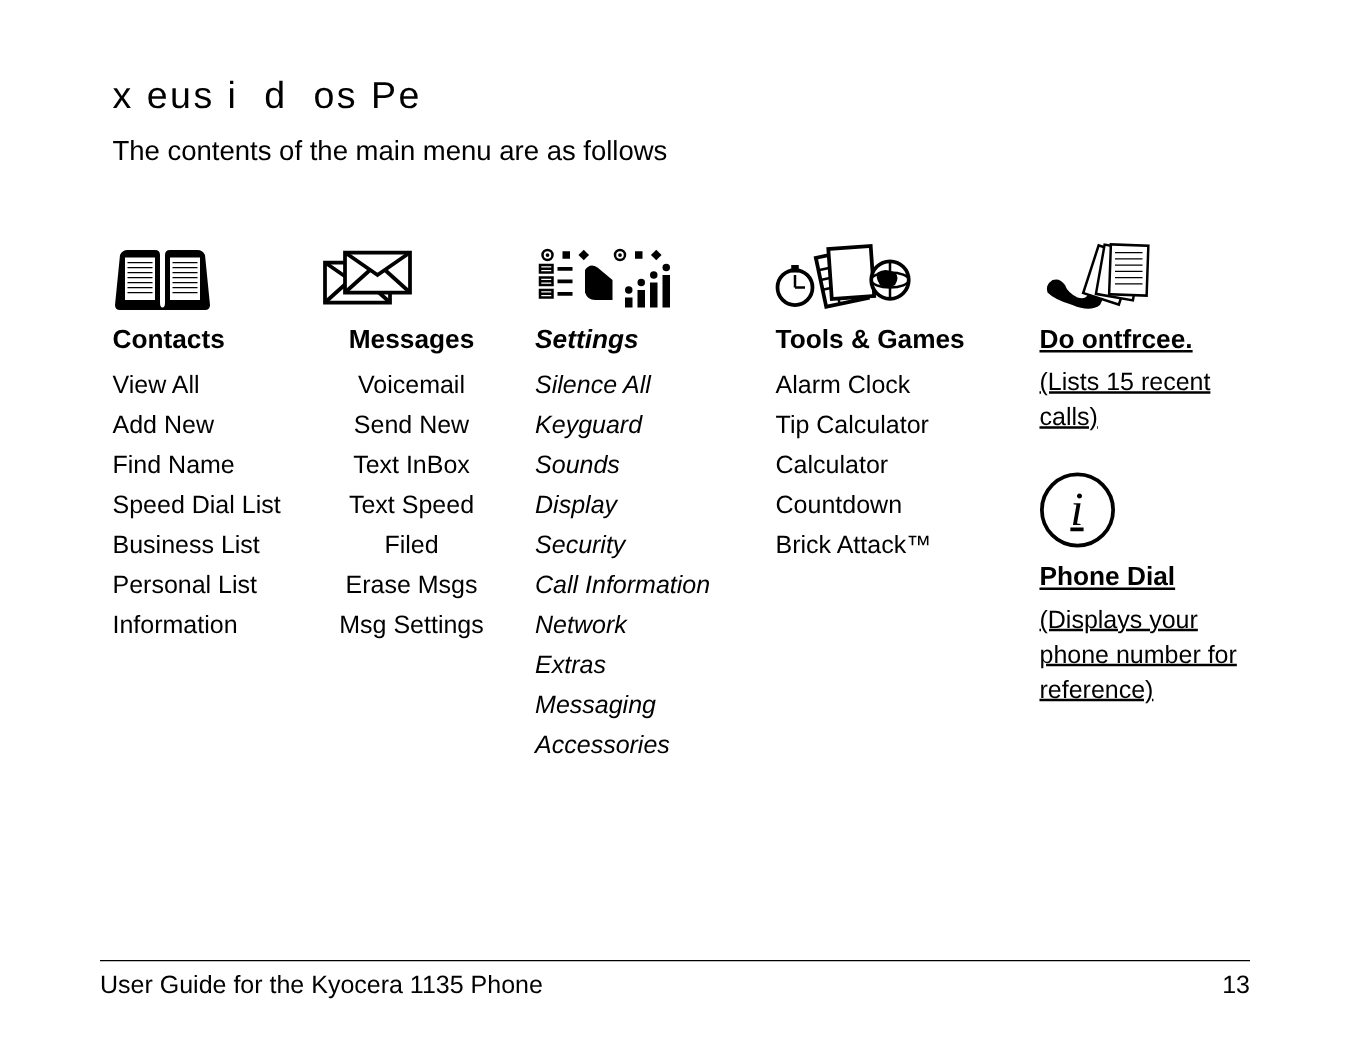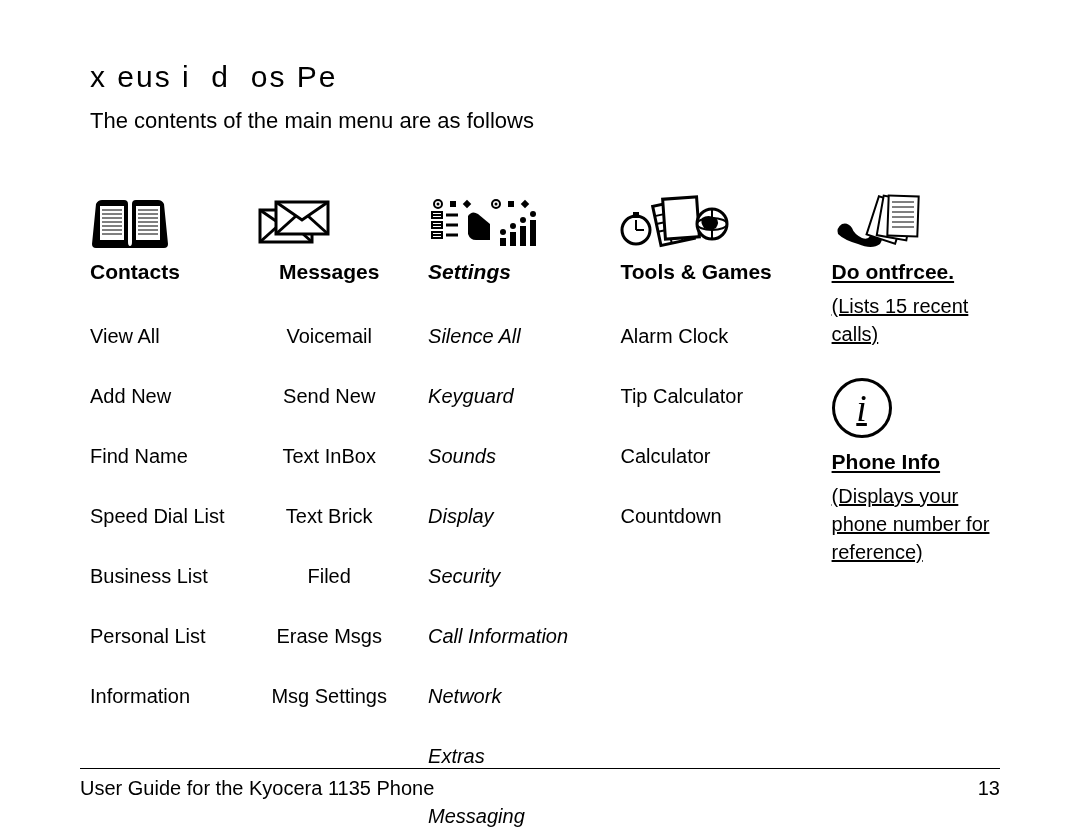--- a/index.html
+++ b/index.html
@@ -50,21 +50,20 @@
   .icon-box svg { display:block; }
   .hd {
     font-weight: bold;
     font-size: 21px;
     margin-bottom: 8px;
     white-space: nowrap;
   }
   .item {
     font-size: 20px;
     line-height: 32px;
-    margin-top: 28px;
   }
   .desc {
     font-size: 20px;
     line-height: 28px;
   }
   .right-spacer {
     height: 24px;
   }
   .info-icon {
     width: 54px; height: 54px;
@@ -151,21 +150,21 @@
             <polyline points="22,38 42,20" fill="none"></polyline>
             <polyline points="74,38 54,20" fill="none"></polyline>
           </g>
         </svg>
       </div>
       <div class="hd">Messages</div>
       <div>
           <div class="item">Voicemail</div>
           <div class="item">Send New</div>
           <div class="item">Text InBox</div>
-          <div class="item">Text Brick</div>
+          <div class="item">Text Speed</div>
           <div class="item">Filed</div>
           <div class="item">Erase Msgs</div>
           <div class="item">Msg Settings</div>
         </div>
     </div>
 
     <div class="col col-settings">
       <div class="icon-box">
         <svg width="120" height="54" viewBox="0 0 120 54">
           <g fill="#000">
@@ -240,20 +239,21 @@
             <line x1="92" y1="15" x2="92" y2="45" stroke="#000" stroke-width="2"></line>
           </g>
         </svg>
       </div>
       <div class="hd">Tools &amp; Games</div>
       <div>
           <div class="item">Alarm Clock</div>
           <div class="item">Tip Calculator</div>
           <div class="item">Calculator</div>
           <div class="item">Countdown</div>
+          <div class="item">Brick Attack™</div>
         </div>
     </div>
 
     <div class="col col-right">
       <div class="icon-box">
         <svg width="110" height="56" viewBox="0 0 110 56">
 
           <path d="M6 40 Q4 34 10 30 Q16 28 20 34 Q22 40 30 44 Q36 46 38 42 Q42 36 48 40 Q52 44 48 50 Q40 56 26 50 Q12 46 6 40 Z" fill="#000"></path>
 
           <g>
@@ -269,21 +269,21 @@
                 <line x1="60" y1="33" x2="82" y2="33"></line>
             </g>
           </g>
         </svg>
       </div>
       <div class="hd">Do ontfrcee.</div>
       <div class="desc">(Lists 15 recent calls)</div>
 
       <div class="right-spacer"></div>
       <div class="info-icon">i</div>
-      <div class="hd">Phone Info</div>
+      <div class="hd">Phone Dial</div>
       <div class="desc">(Displays your phone number for reference)</div>
     </div>
 
   </div>
 
   <div class="footer">
     <span>User Guide for the Kyocera 1135 Phone</span>
     <span>13</span>
   </div>
 </div>

